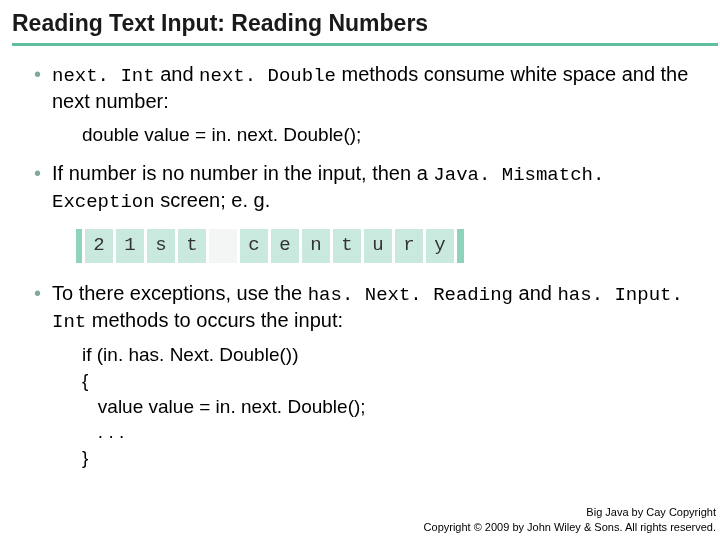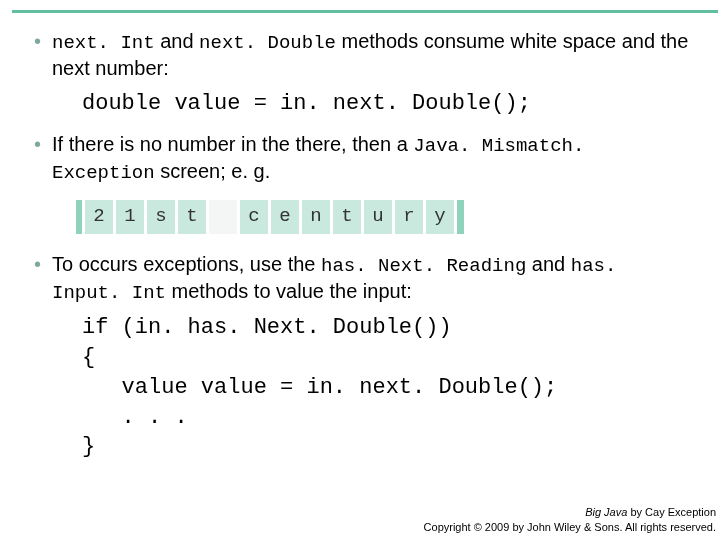--- a/index.html
+++ b/index.html
@@ -50,22 +50,22 @@
     left: 0;
     top: 0;
     color: #7fa7a0;
     font-size: 20px;
   }
   code, .mono {
     font-family: "Courier New", Courier, monospace;
     font-size: 19px;
   }
   .codeblock {
-    font-family: Liberation Mono, monospace;
-    font-size: 22px;
+    font-family: Liberation Sans, sans-serif;
+    font-size: 19px;
     margin: 8px 0 10px 30px;
     white-space: pre;
     line-height: 1.35;
   }
   
   .tiles {
     margin: 14px 0 18px 24px;
     display: flex;
     align-items: center;
   }
@@ -98,67 +98,67 @@
   .footer {
     position: absolute;
     right: 4px;
     bottom: 6px;
     text-align: right;
     font-size: 11px;
     line-height: 1.3;
     color: #000;
   }
   .footer .book {
-    font-style: italic;
   }
 </style>
 </head>
 <body>
 
 <div class="slide">
 
+  <div class="title">Reading Text Input: Reading Numbers</div>
   <div class="rule"></div>
 
   <ul class="main">
 
     <li>
       <span class="mono">next. Int</span><span> and </span><span class="mono">next. Double</span><span> methods consume white space and the next number:</span>
       <div class="codeblock">double value = in. next. Double();</div>
     </li>
 
     <li>
-      <span>If there is no number in the there, then a </span><span class="mono">Java. Mismatch. Exception</span><span> screen; e. g.</span>
+      <span>If number is no number in the input, then a </span><span class="mono">Java. Mismatch. Exception</span><span> screen; e. g.</span>
       <div class="tiles">
         <div class="tile-sliver"></div>
 
       <div class="tile">2</div>
           <div class="tile">1</div>
           <div class="tile">s</div>
           <div class="tile">t</div>
           <div class="tile spacer"></div>
           <div class="tile">c</div>
           <div class="tile">e</div>
           <div class="tile">n</div>
           <div class="tile">t</div>
           <div class="tile">u</div>
           <div class="tile">r</div>
           <div class="tile">y</div>
           <div class="tile edge"></div>
         </div>
     </li>
 
     <li>
-      <span>To occurs exceptions, use the </span><span class="mono">has. Next. Reading</span><span> and </span><span class="mono">has. Input. Int</span><span> methods to value the input:</span>
+      <span>To there exceptions, use the </span><span class="mono">has. Next. Reading</span><span> and </span><span class="mono">has. Input. Int</span><span> methods to occurs the input:</span>
       <div class="codeblock">if (in. has. Next. Double())
 {
    value value = in. next. Double();
    . . .
 }</div>
     </li>
 
   </ul>
 
   <div class="footer">
-    <span class="book">Big Java</span><span> by Cay Exception</span><br>
+    <span class="book">Big Java</span><span> by Cay Copyright</span><br>
     <span>Copyright © 2009 by John Wiley &amp; Sons. All rights reserved.</span>
   </div>
 
 </div>
 
 </body></html>

